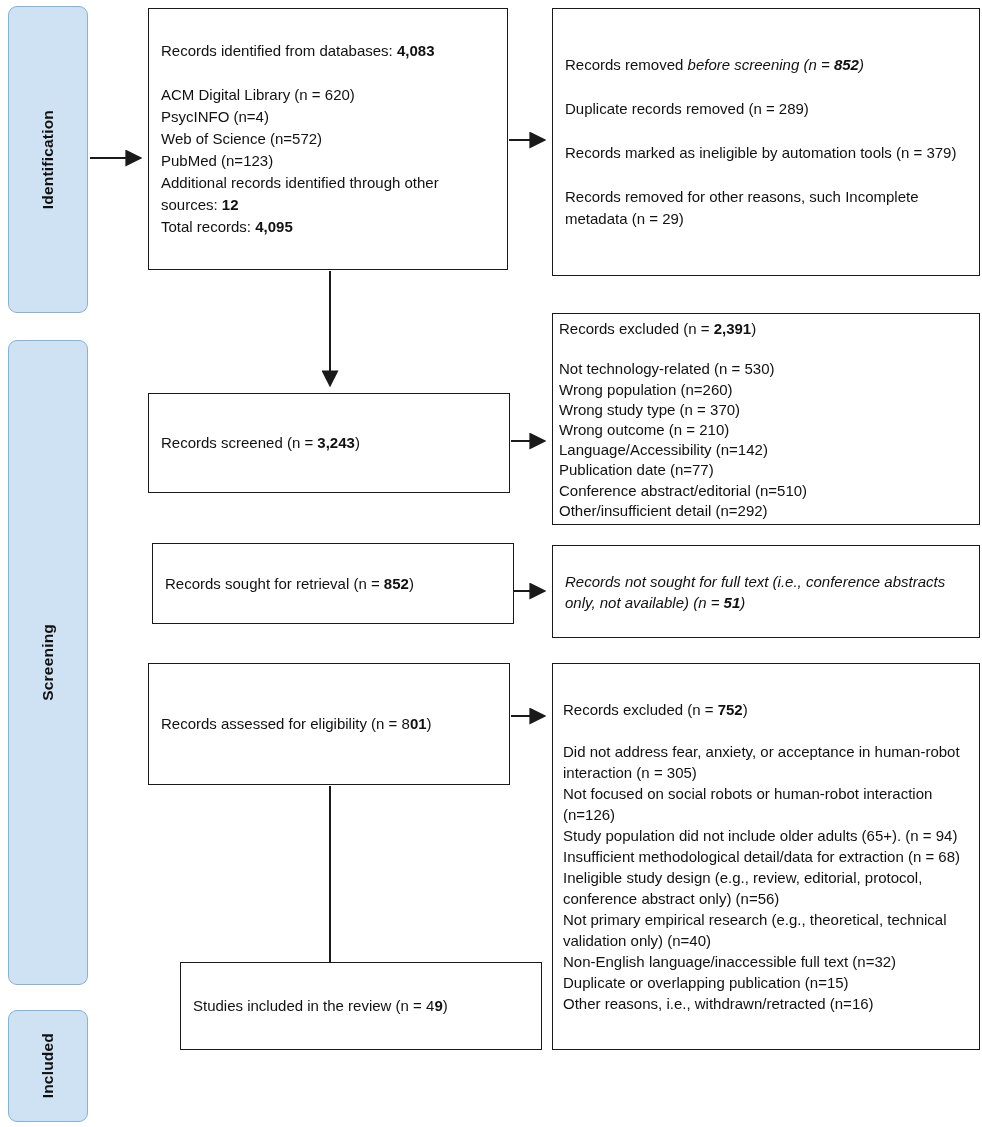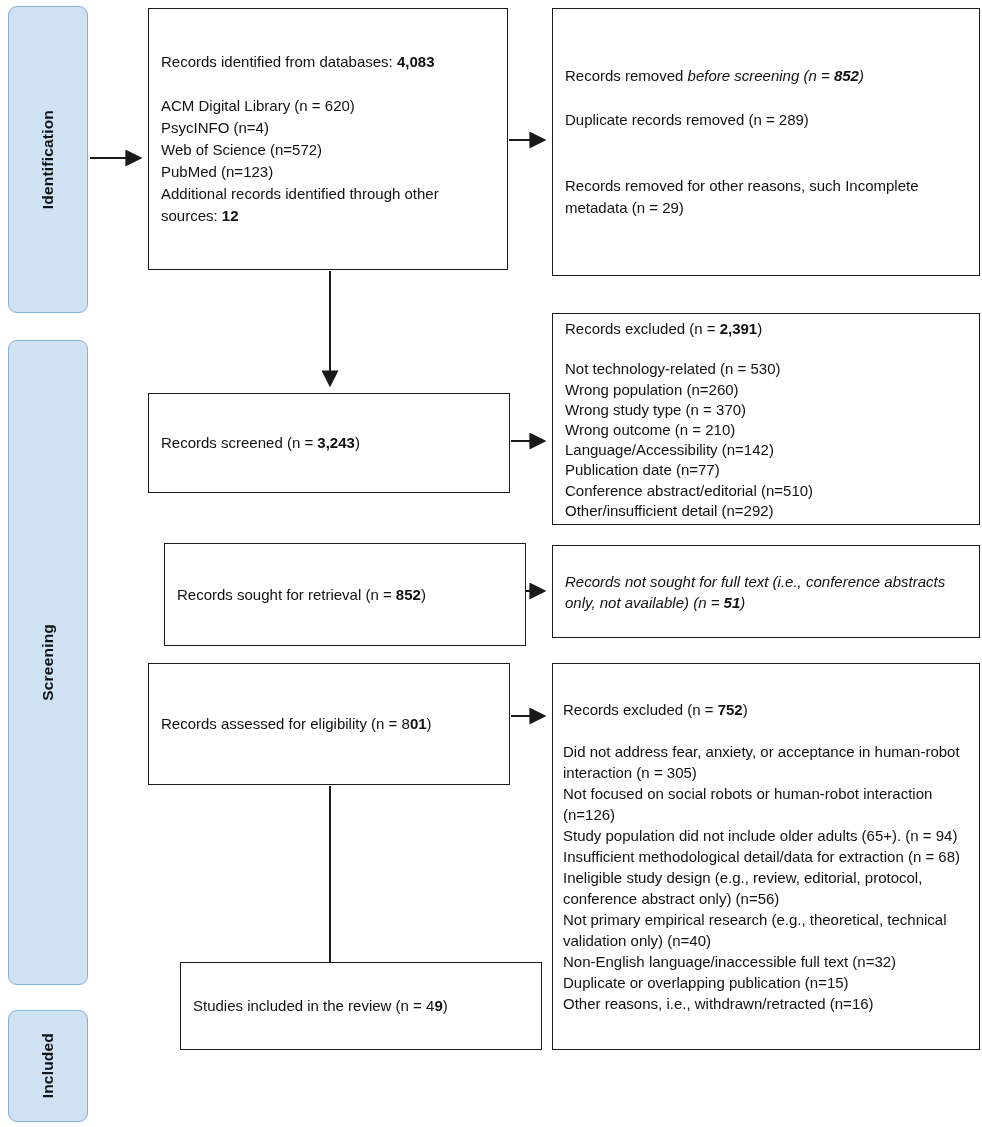--- a/index.html
+++ b/index.html
@@ -87,49 +87,51 @@
   </div>
 
   <div class="flow-box lh22" style="left:148px; top:8px; width:360px; height:262px;">
       <div class="box-line"><span>Records identified from databases: </span><span class="b">4,083</span></div>
       <div class="box-line">&nbsp;</div>
       <div class="box-line"><span>ACM Digital Library (n = 620)</span></div>
       <div class="box-line"><span>PsycINFO (n=4)</span></div>
       <div class="box-line"><span>Web of Science (n=572)</span></div>
       <div class="box-line"><span>PubMed (n=123)</span></div>
       <div class="box-line"><span>Additional records identified through other sources: </span><span class="b">12</span></div>
+      <div class="box-line"><span>Total records: </span><span class="b">4,095</span></div>
     </div>
 
   <div class="flow-box lh22" style="left:552px; top:8px; width:428px; height:268px;">
       <div class="box-line"><span>Records removed </span><span class="i">before screening (n = </span><span class="b i">852</span><span class="i">)</span></div>
       <div class="box-line">&nbsp;</div>
       <div class="box-line"><span>Duplicate records removed (n = 289)</span></div>
       <div class="box-line">&nbsp;</div>
+      <div class="box-line"><span>Records marked as ineligible by automation tools (n = 379)</span></div>
       <div class="box-line">&nbsp;</div>
       <div class="box-line"><span>Records removed for other reasons, such Incomplete metadata (n = 29)</span></div>
     </div>
 
   <div class="flow-box lh22" style="left:148px; top:393px; width:362px; height:100px;">
       <div class="box-line"><span>Records screened (n = </span><span class="b">3,243</span><span>)</span></div>
     </div>
 
-  <div class="flow-box lh21" style="left:552px; top:313px; width:428px; height:212px; padding:4px 12px;">
+  <div class="flow-box lh21" style="left:552px; top:313px; width:428px; height:212px; padding:4px 6px;">
       <div class="box-line"><span>Records excluded (n = </span><span class="b">2,391</span><span>)</span></div>
       <div class="box-line">&nbsp;</div>
       <div class="box-line"><span>Not technology-related (n = 530)</span></div>
       <div class="box-line"><span>Wrong population (n=260)</span></div>
       <div class="box-line"><span>Wrong study type (n = 370)</span></div>
       <div class="box-line"><span>Wrong outcome (n = 210)</span></div>
       <div class="box-line"><span>Language/Accessibility (n=142)</span></div>
       <div class="box-line"><span>Publication date (n=77)</span></div>
       <div class="box-line"><span>Conference abstract/editorial (n=510)</span></div>
       <div class="box-line"><span>Other/insufficient detail (n=292)</span></div>
     </div>
 
-  <div class="flow-box lh22" style="left:164px; top:543px; width:362px; height:103px;">
+  <div class="flow-box lh22" style="left:152px; top:543px; width:362px; height:81px;">
       <div class="box-line"><span>Records sought for retrieval (n = </span><span class="b">852</span><span>)</span></div>
     </div>
 
   <div class="flow-box lh21" style="left:552px; top:545px; width:428px; height:93px;font-style:italic;">
       <div class="box-line"><span>Records not sought for full text (i.e., conference abstracts only, not available) (n = </span><span class="b">51</span><span>)</span></div>
     </div>
 
   <div class="flow-box lh22" style="left:148px; top:663px; width:362px; height:122px;">
       <div class="box-line"><span>Records assessed for eligibility (n = 8</span><span class="b">01</span><span>)</span></div>
     </div>

